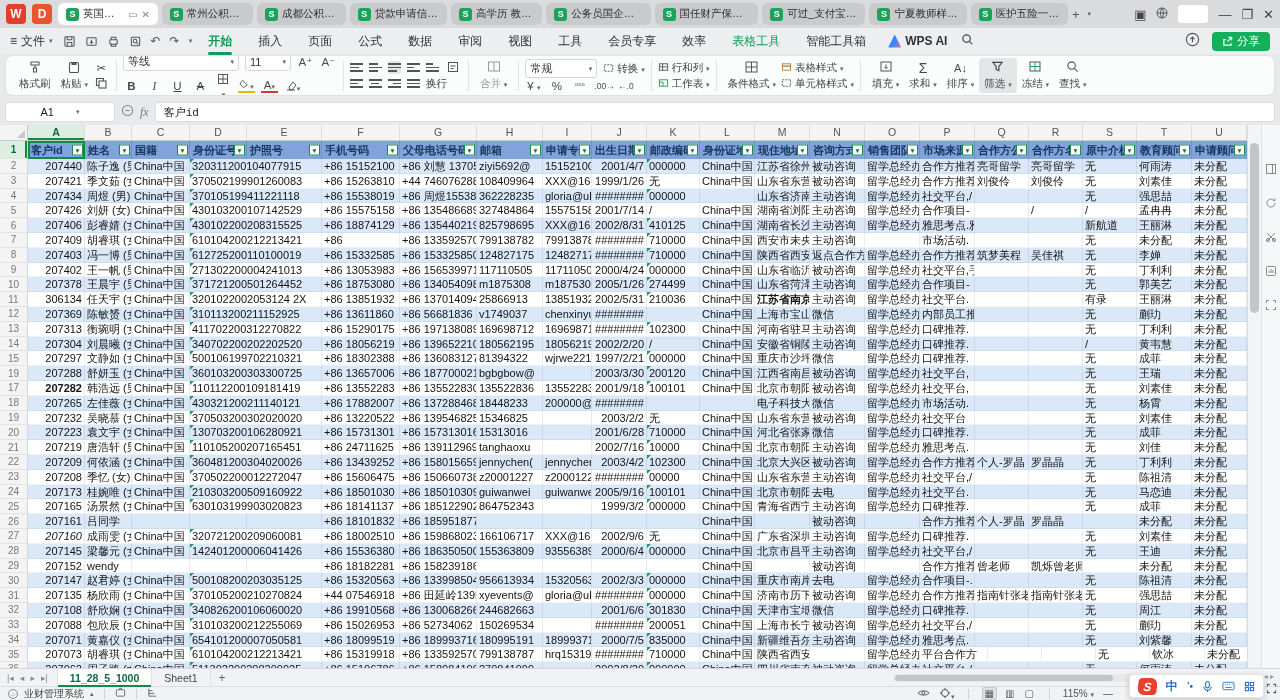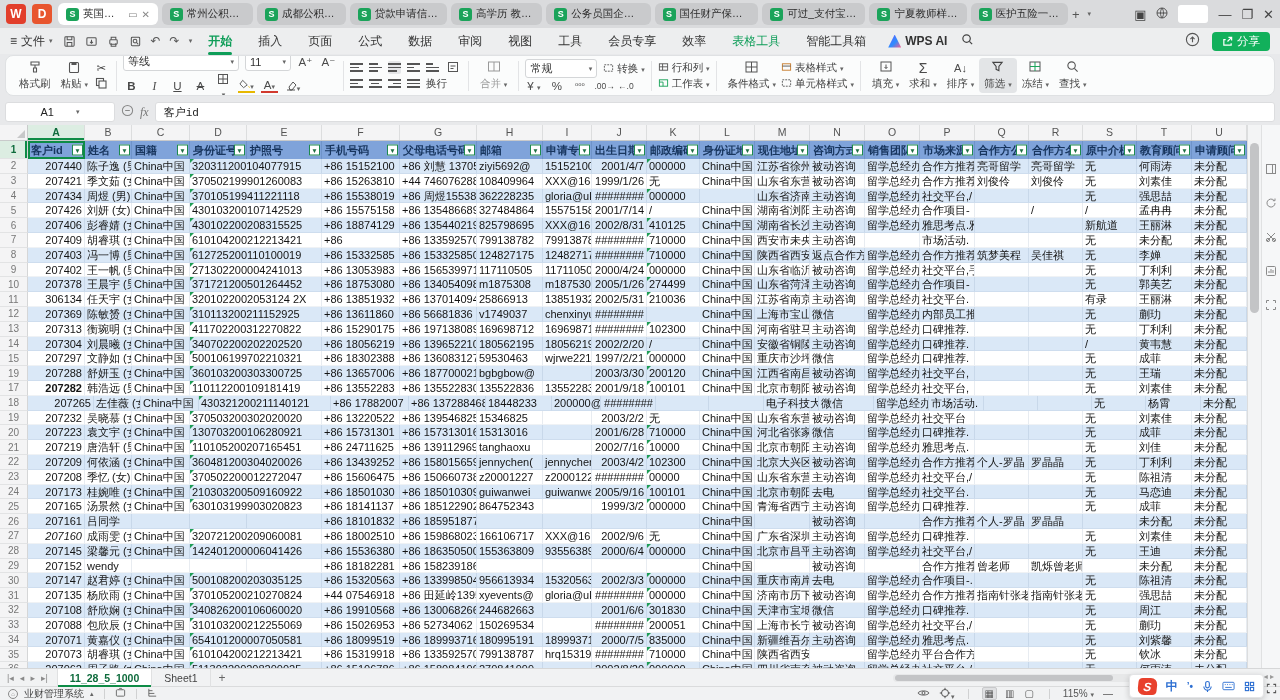--- a/index.html
+++ b/index.html
@@ -826,21 +826,21 @@
           <div class="dcell" style="width: 58px;">China中国</div>
           <div class="dcell spill tri" style="width: 57px;">3201022002053124 2X</div>
           <div class="dcell" style="width: 75px;"></div>
           <div class="dcell" style="width: 78px;">+86 13851932</div>
           <div class="dcell" style="width: 77px;">+86 1370140948</div>
           <div class="dcell" style="width: 66px;">25866913</div>
           <div class="dcell" style="width: 49px;">138519326</div>
           <div class="dcell ar" style="width: 55px;">2002/5/31</div>
           <div class="dcell tri" style="width: 53px;">210036</div>
           <div class="dcell" style="width: 55px;">China中国</div>
-          <div class="dcell" style="width: 55px;">江苏省南京</div>
+          <div class="dcell" style="width: 55px; font-weight: bold;">江苏省南京</div>
           <div class="dcell" style="width: 55px;">主动咨询</div>
           <div class="dcell" style="width: 55px;">留学总经办</div>
           <div class="dcell" style="width: 55px;">社交平台.</div>
           <div class="dcell" style="width: 54px;"></div>
           <div class="dcell" style="width: 54px;"></div>
           <div class="dcell" style="width: 54px;">有录</div>
           <div class="dcell" style="width: 55px;">王丽淋</div>
           <div class="dcell" style="width: 55px;">未分配</div>
         </div>
         <div class="grow drow band">
@@ -917,21 +917,21 @@
         </div>
         <div class="grow drow">
           <div class="rownum">15</div>
           <div class="dcell ar" style="width: 57px;">207297</div>
           <div class="dcell" style="width: 47px;">文静如 (女</div>
           <div class="dcell" style="width: 58px;">China中国</div>
           <div class="dcell spill tri" style="width: 57px;">500106199702210321</div>
           <div class="dcell" style="width: 75px;"></div>
           <div class="dcell" style="width: 78px;">+86 18302388</div>
           <div class="dcell" style="width: 77px;">+86 1360831276</div>
-          <div class="dcell" style="width: 66px;">59530463</div>
+          <div class="dcell" style="width: 66px;">81394322</div>
           <div class="dcell" style="width: 49px;">wjrwe221(</div>
           <div class="dcell ar" style="width: 55px;">1997/2/21</div>
           <div class="dcell tri" style="width: 53px;">000000</div>
           <div class="dcell" style="width: 55px;">China中国</div>
           <div class="dcell" style="width: 55px;">重庆市沙坪</div>
           <div class="dcell" style="width: 55px;">微信</div>
           <div class="dcell" style="width: 55px;">留学总经办</div>
           <div class="dcell" style="width: 55px;">口碑推荐.</div>
           <div class="dcell" style="width: 54px;"></div>
           <div class="dcell" style="width: 54px;"></div>
@@ -982,21 +982,21 @@
           <div class="dcell" style="width: 55px;">留学总经办</div>
           <div class="dcell" style="width: 55px;">社交平台,</div>
           <div class="dcell" style="width: 54px;"></div>
           <div class="dcell" style="width: 54px;"></div>
           <div class="dcell" style="width: 54px;">无</div>
           <div class="dcell" style="width: 55px;">刘素佳</div>
           <div class="dcell" style="width: 55px;">未分配</div>
         </div>
         <div class="grow drow band">
           <div class="rownum">18</div>
-          <div class="dcell ar" style="width: 66px;">207265</div>
+          <div class="dcell ar" style="width: 57px;">207265</div>
           <div class="dcell" style="width: 47px;">左佳薇 (女</div>
           <div class="dcell" style="width: 58px;">China中国</div>
           <div class="dcell spill tri" style="width: 57px;">430321200211140121</div>
           <div class="dcell" style="width: 75px;"></div>
           <div class="dcell" style="width: 78px;">+86 17882007</div>
           <div class="dcell" style="width: 77px;">+86 1372884680</div>
           <div class="dcell" style="width: 66px;">18448233</div>
           <div class="dcell" style="width: 49px;">200000@qq</div>
           <div class="dcell ar" style="width: 55px;">########</div>
           <div class="dcell" style="width: 53px;"></div>
@@ -1405,21 +1405,21 @@
           <div class="dcell" style="width: 78px;">+86 15319918</div>
           <div class="dcell" style="width: 77px;">+86 1335925706</div>
           <div class="dcell" style="width: 66px;">799138787</div>
           <div class="dcell" style="width: 49px;">hrq153199</div>
           <div class="dcell ar" style="width: 55px;">########</div>
           <div class="dcell tri" style="width: 53px;">710000</div>
           <div class="dcell" style="width: 55px;">China中国</div>
           <div class="dcell" style="width: 55px;">陕西省西安</div>
           <div class="dcell" style="width: 55px;"></div>
           <div class="dcell" style="width: 55px;">留学总经办</div>
-          <div class="dcell" style="width: 55px;">平台合作方</div>
+          <div class="dcell" style="width: 68px;">平台合作方</div>
           <div class="dcell" style="width: 54px;"></div>
           <div class="dcell" style="width: 54px;"></div>
           <div class="dcell" style="width: 54px;">无</div>
           <div class="dcell" style="width: 55px;">钦冰</div>
           <div class="dcell" style="width: 55px;">未分配</div>
         </div>
         <div class="grow drow band">
           <div class="rownum">36</div>
           <div class="dcell ar" style="width: 57px;">207062</div>
           <div class="dcell" style="width: 47px;">周子路 (女</div>

